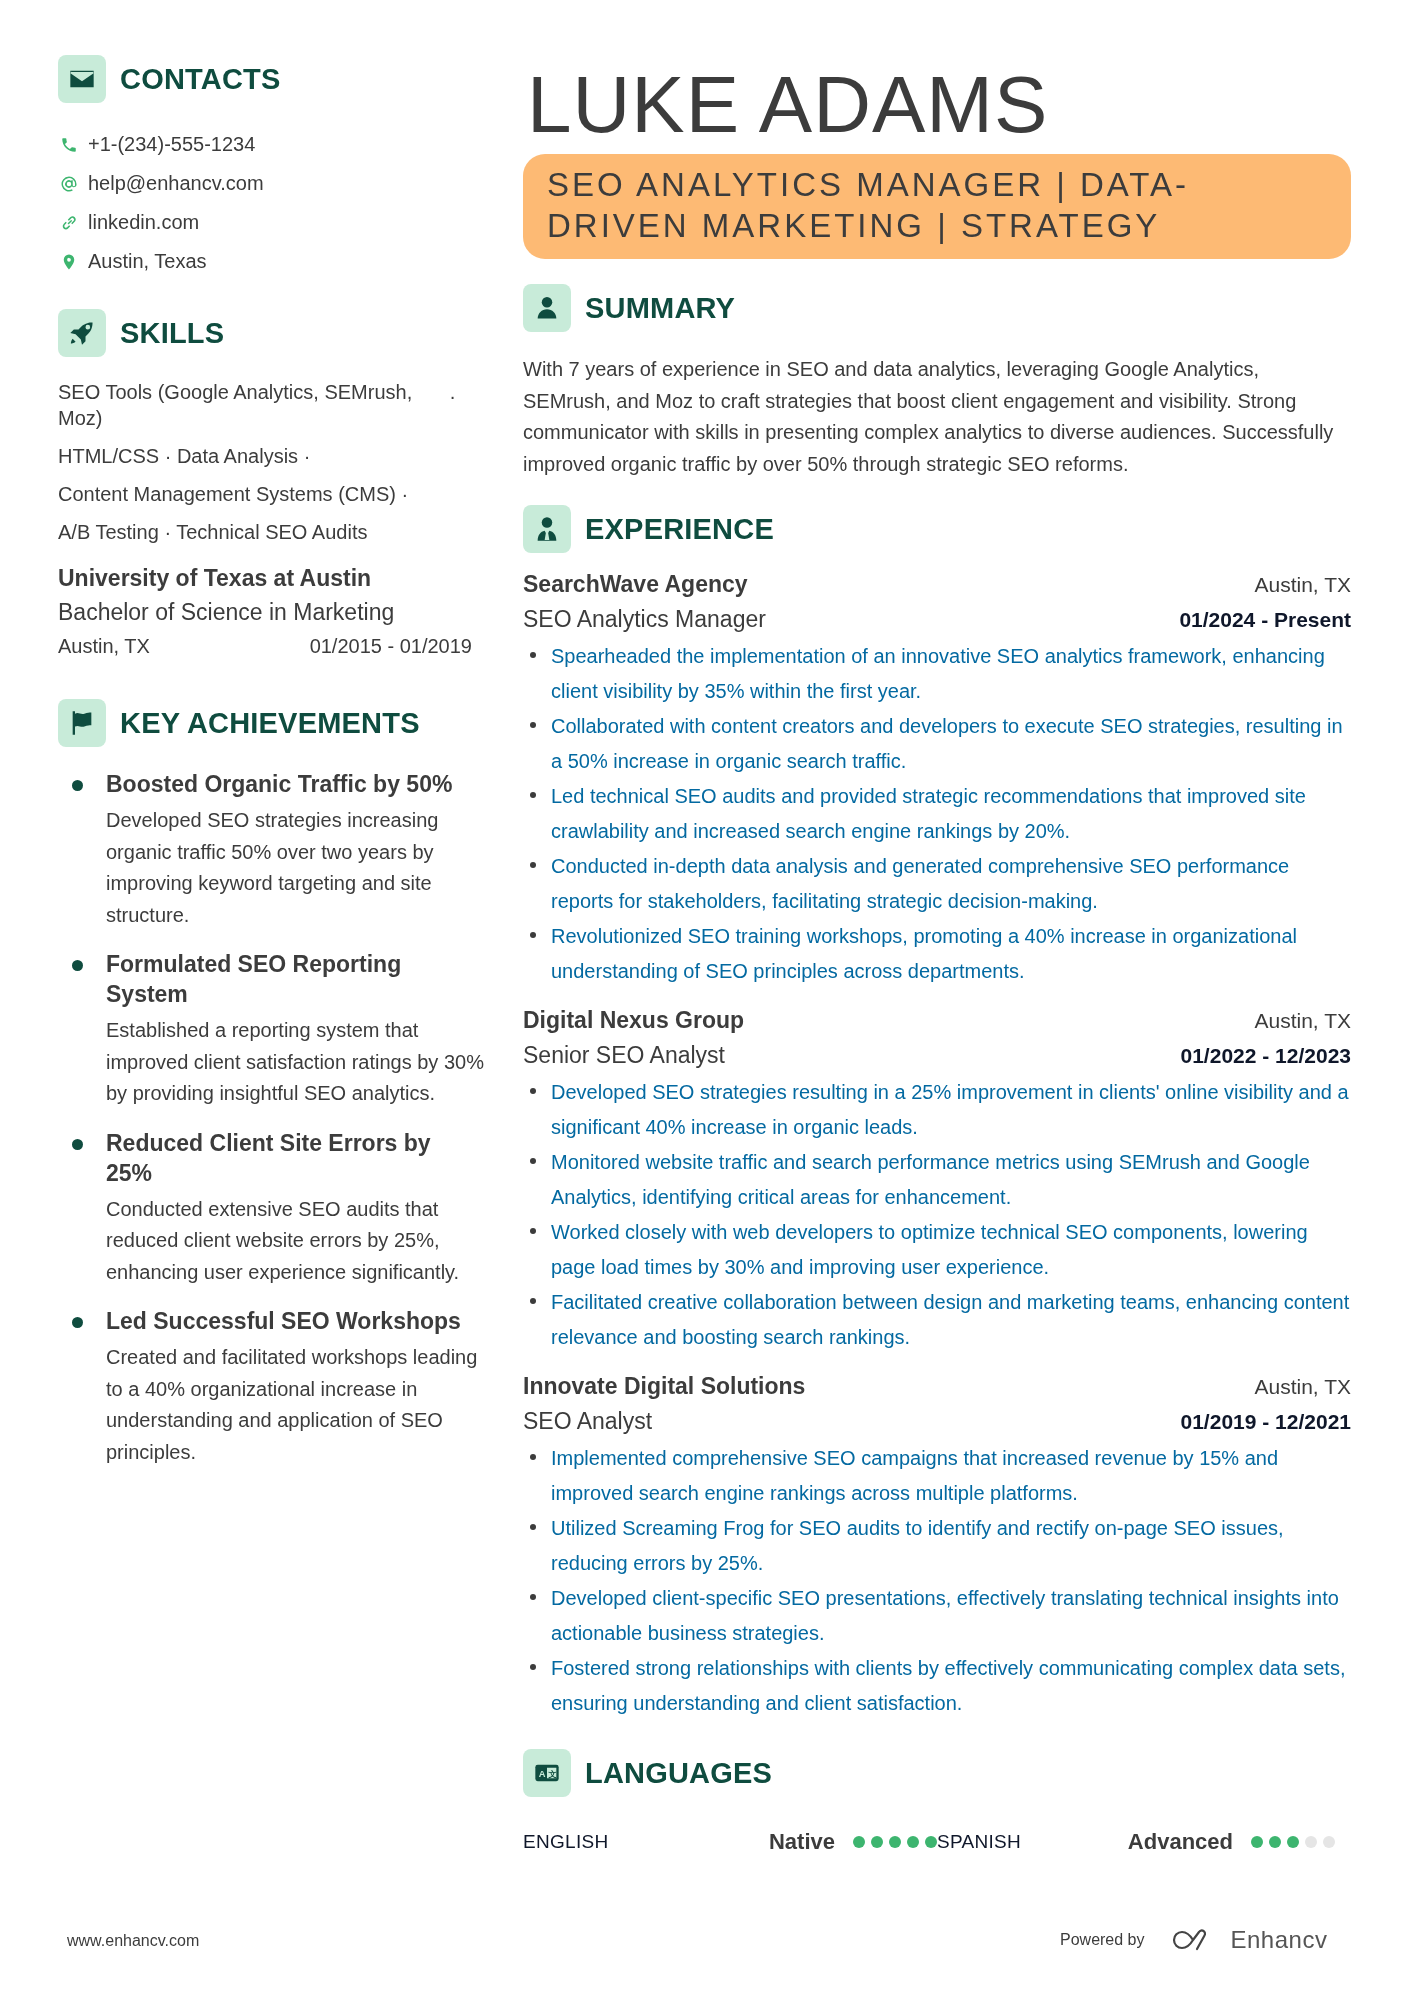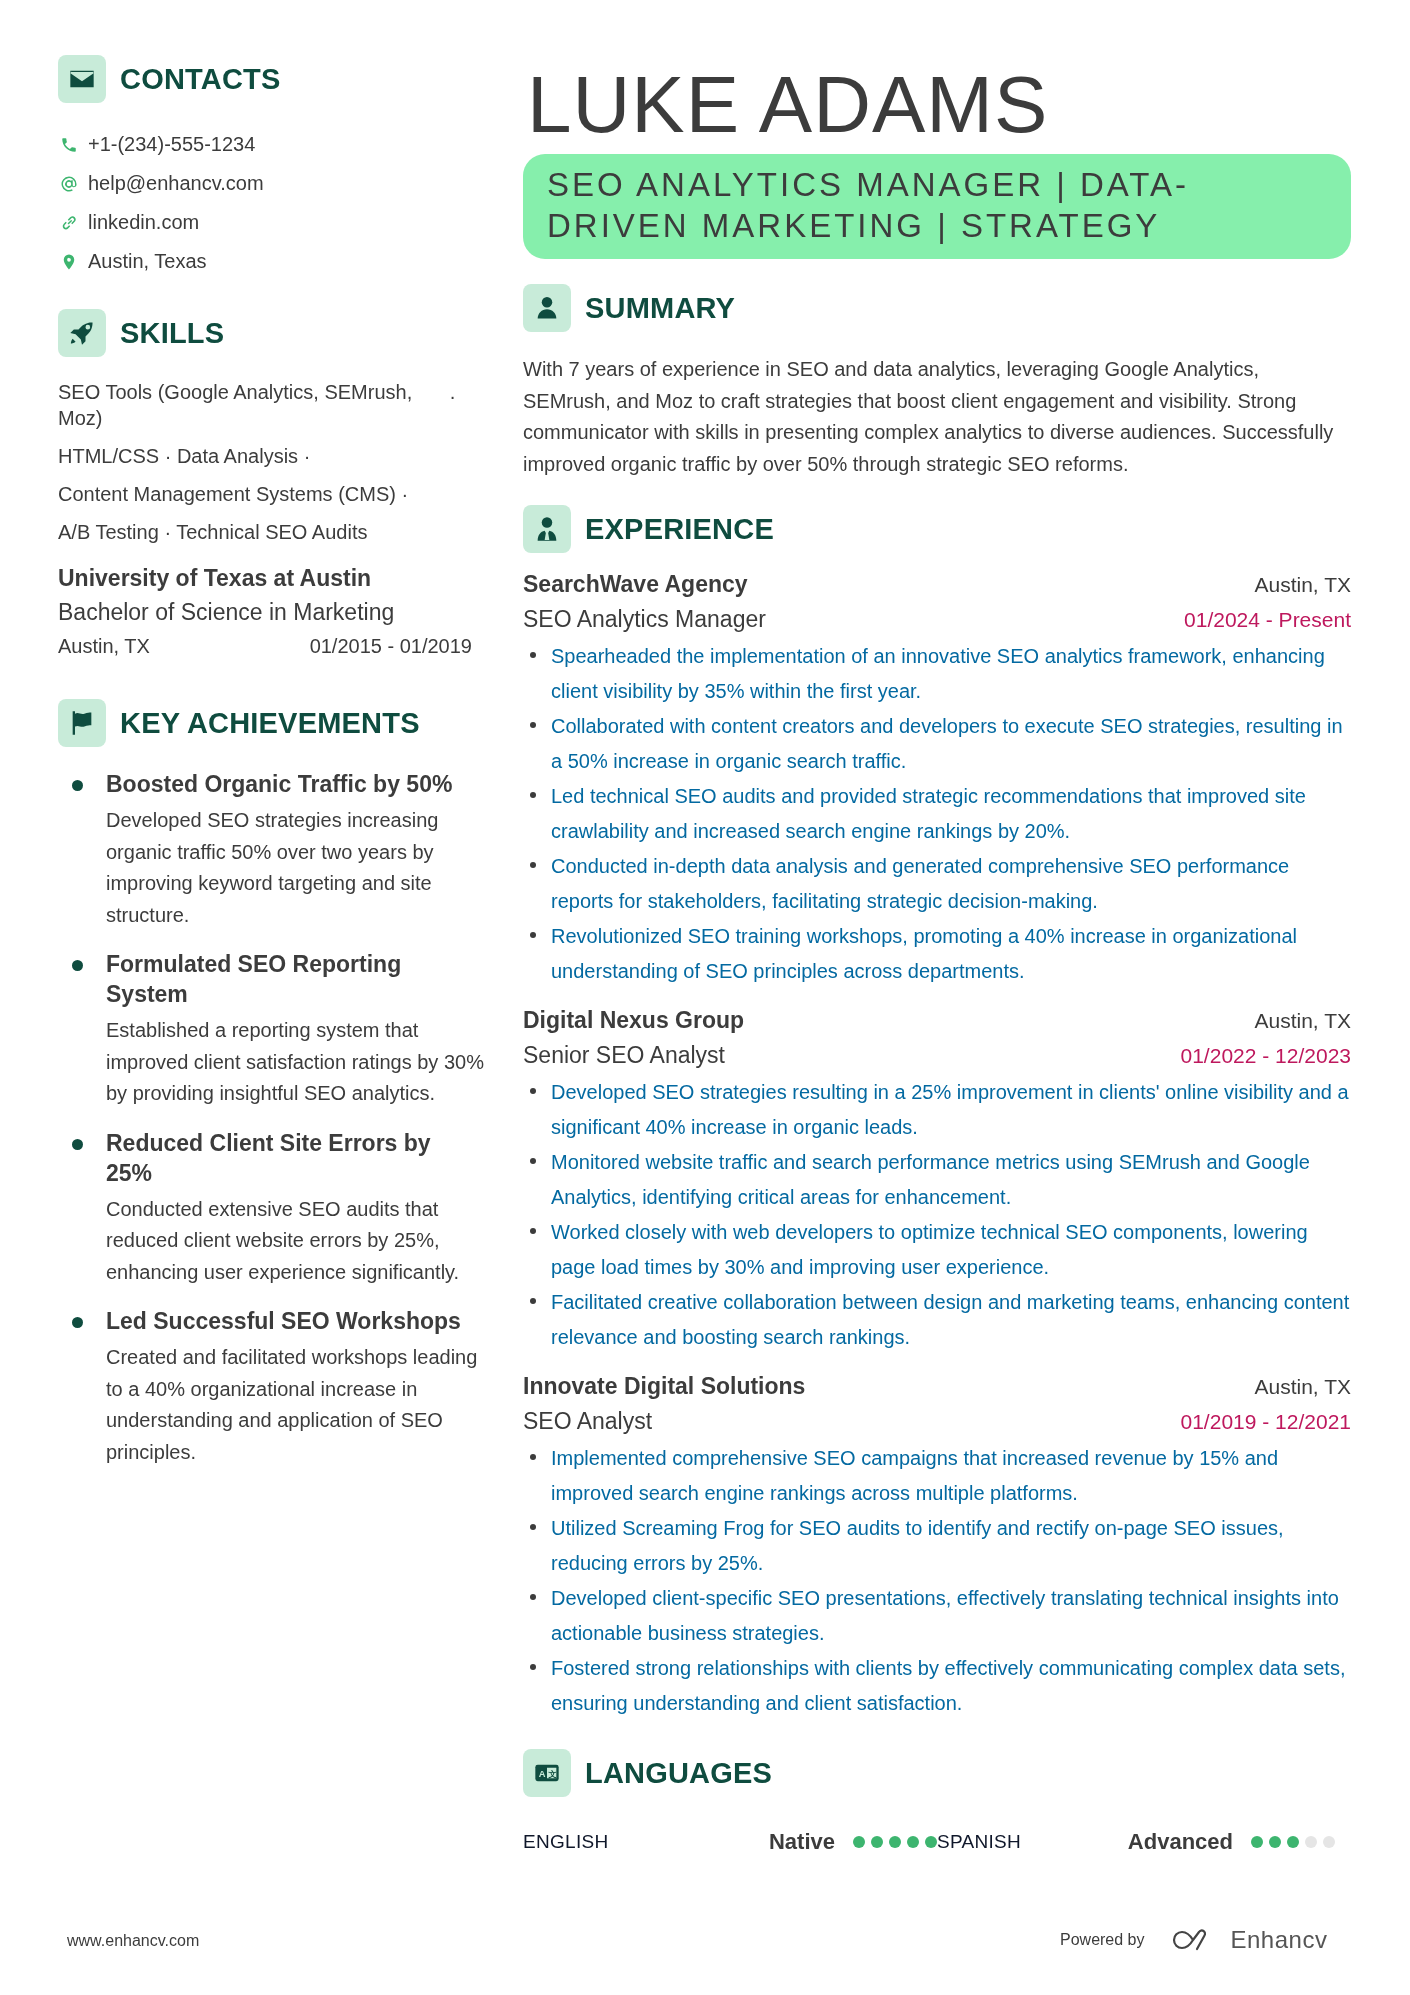--- a/index.html
+++ b/index.html
@@ -38,33 +38,33 @@
   
   .ach-head { margin-top: 36px; }
   .ach-list { margin-top: 22px; }
   .ach-item { position: relative; padding-left: 48px; margin-bottom: 18px; }
   .ach-bullet { position: absolute; left: 14px; top: 11px; width: 11px; height: 11px; border-radius: 50%; background: #0f4c3f; }
   .ach-title { font-size: 23px; font-weight: bold; color: #3c3c3c; line-height: 30px; width: 370px; }
   .ach-desc { margin-top: 6px; font-size: 20px; color: #3c3c3c; line-height: 31.5px; width: 380px; }
 
   
   .name { font-size: 80px; font-weight: normal; color: #3c3c3c; letter-spacing: 1px; line-height: 90px; margin-left: 4px; }
-  .banner { margin-top: 4px; width: 828px; height: 105px; border-radius: 22px; background: #86efac; padding: 10px 24px; }
+  .banner { margin-top: 4px; width: 828px; height: 105px; border-radius: 22px; background: #fdba74; padding: 10px 24px; }
   .banner-text { font-size: 33px; color: #3c3c3c; letter-spacing: 3px; line-height: 41px; text-transform: uppercase; width: 700px; }
 
   .summary-head { margin-top: 25px; }
   .summary-text { margin-top: 22px; font-size: 20px; line-height: 31.5px; color: #3c3c3c; }
 
   .exp-head { margin-top: 25px; }
   .job { margin-top: 14px; }
   .job-row { display: flex; justify-content: space-between; align-items: baseline; }
   .job-company { font-size: 23px; font-weight: bold; color: #3c3c3c; line-height: 34px; }
   .job-loc { font-size: 21px; color: #3c3c3c; line-height: 34px; }
   .job-title { font-size: 23px; color: #3c3c3c; line-height: 34px; }
-  .job-dates { font-size: 21px; color: #be185d; line-height: 34px; }
+  .job-dates { font-size: 21px; color: #0f172a; line-height: 34px; font-weight: bold; }
   .bullets { margin-top: 2px; }
   .bullet { position: relative; padding-left: 28px; font-size: 20px; line-height: 35px; color: #0369a1; }
   .bullet::before { content: ""; position: absolute; left: 7px; top: 13px; width: 6px; height: 6px; border-radius: 50%; background: #3c3c3c; }
 
   .lang-head { margin-top: 28px; }
   .langs { margin-top: 30px; display: flex; align-items: center; height: 30px; }
   .lang { display: flex; align-items: center; width: 414px; }
   .lang-name { font-size: 19px; color: #0f172a; width: 218px; letter-spacing: 0.3px; }
   .lang-level { font-size: 22px; font-weight: bold; color: #3c3c3c; width: 96px; text-align: right; margin-right: 18px; }
   .lang.second .lang-level { width: 124px; }

